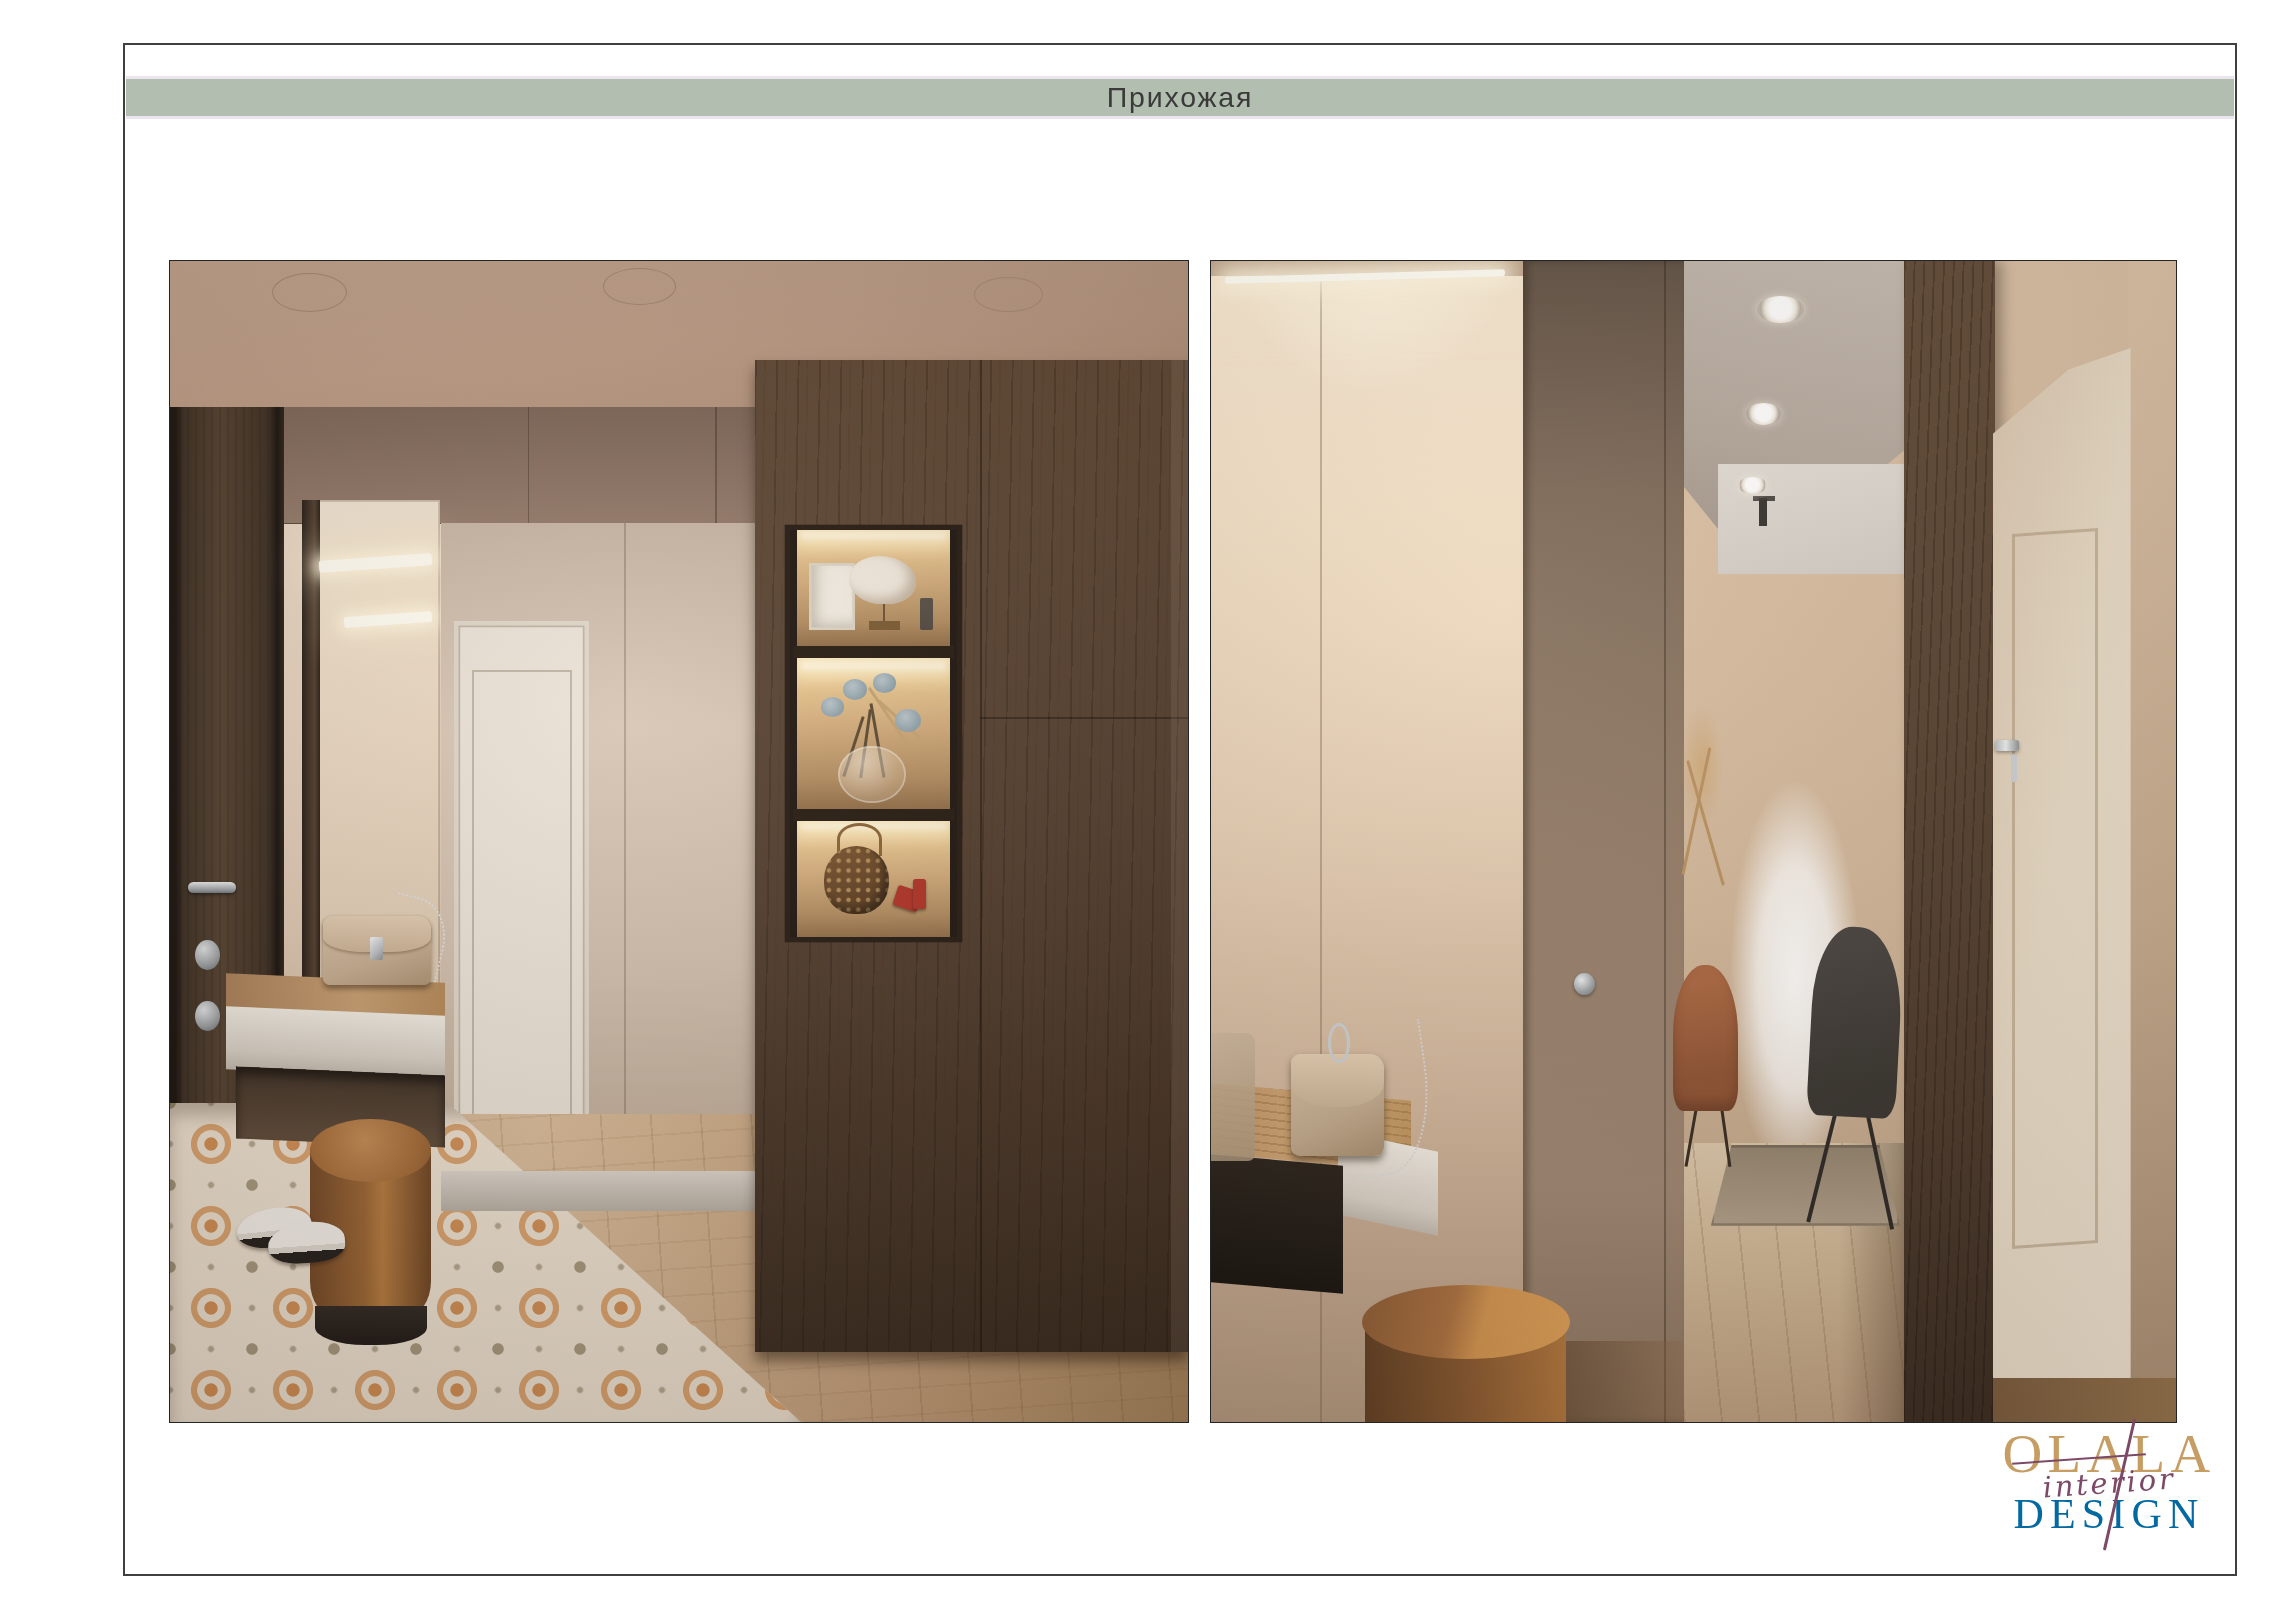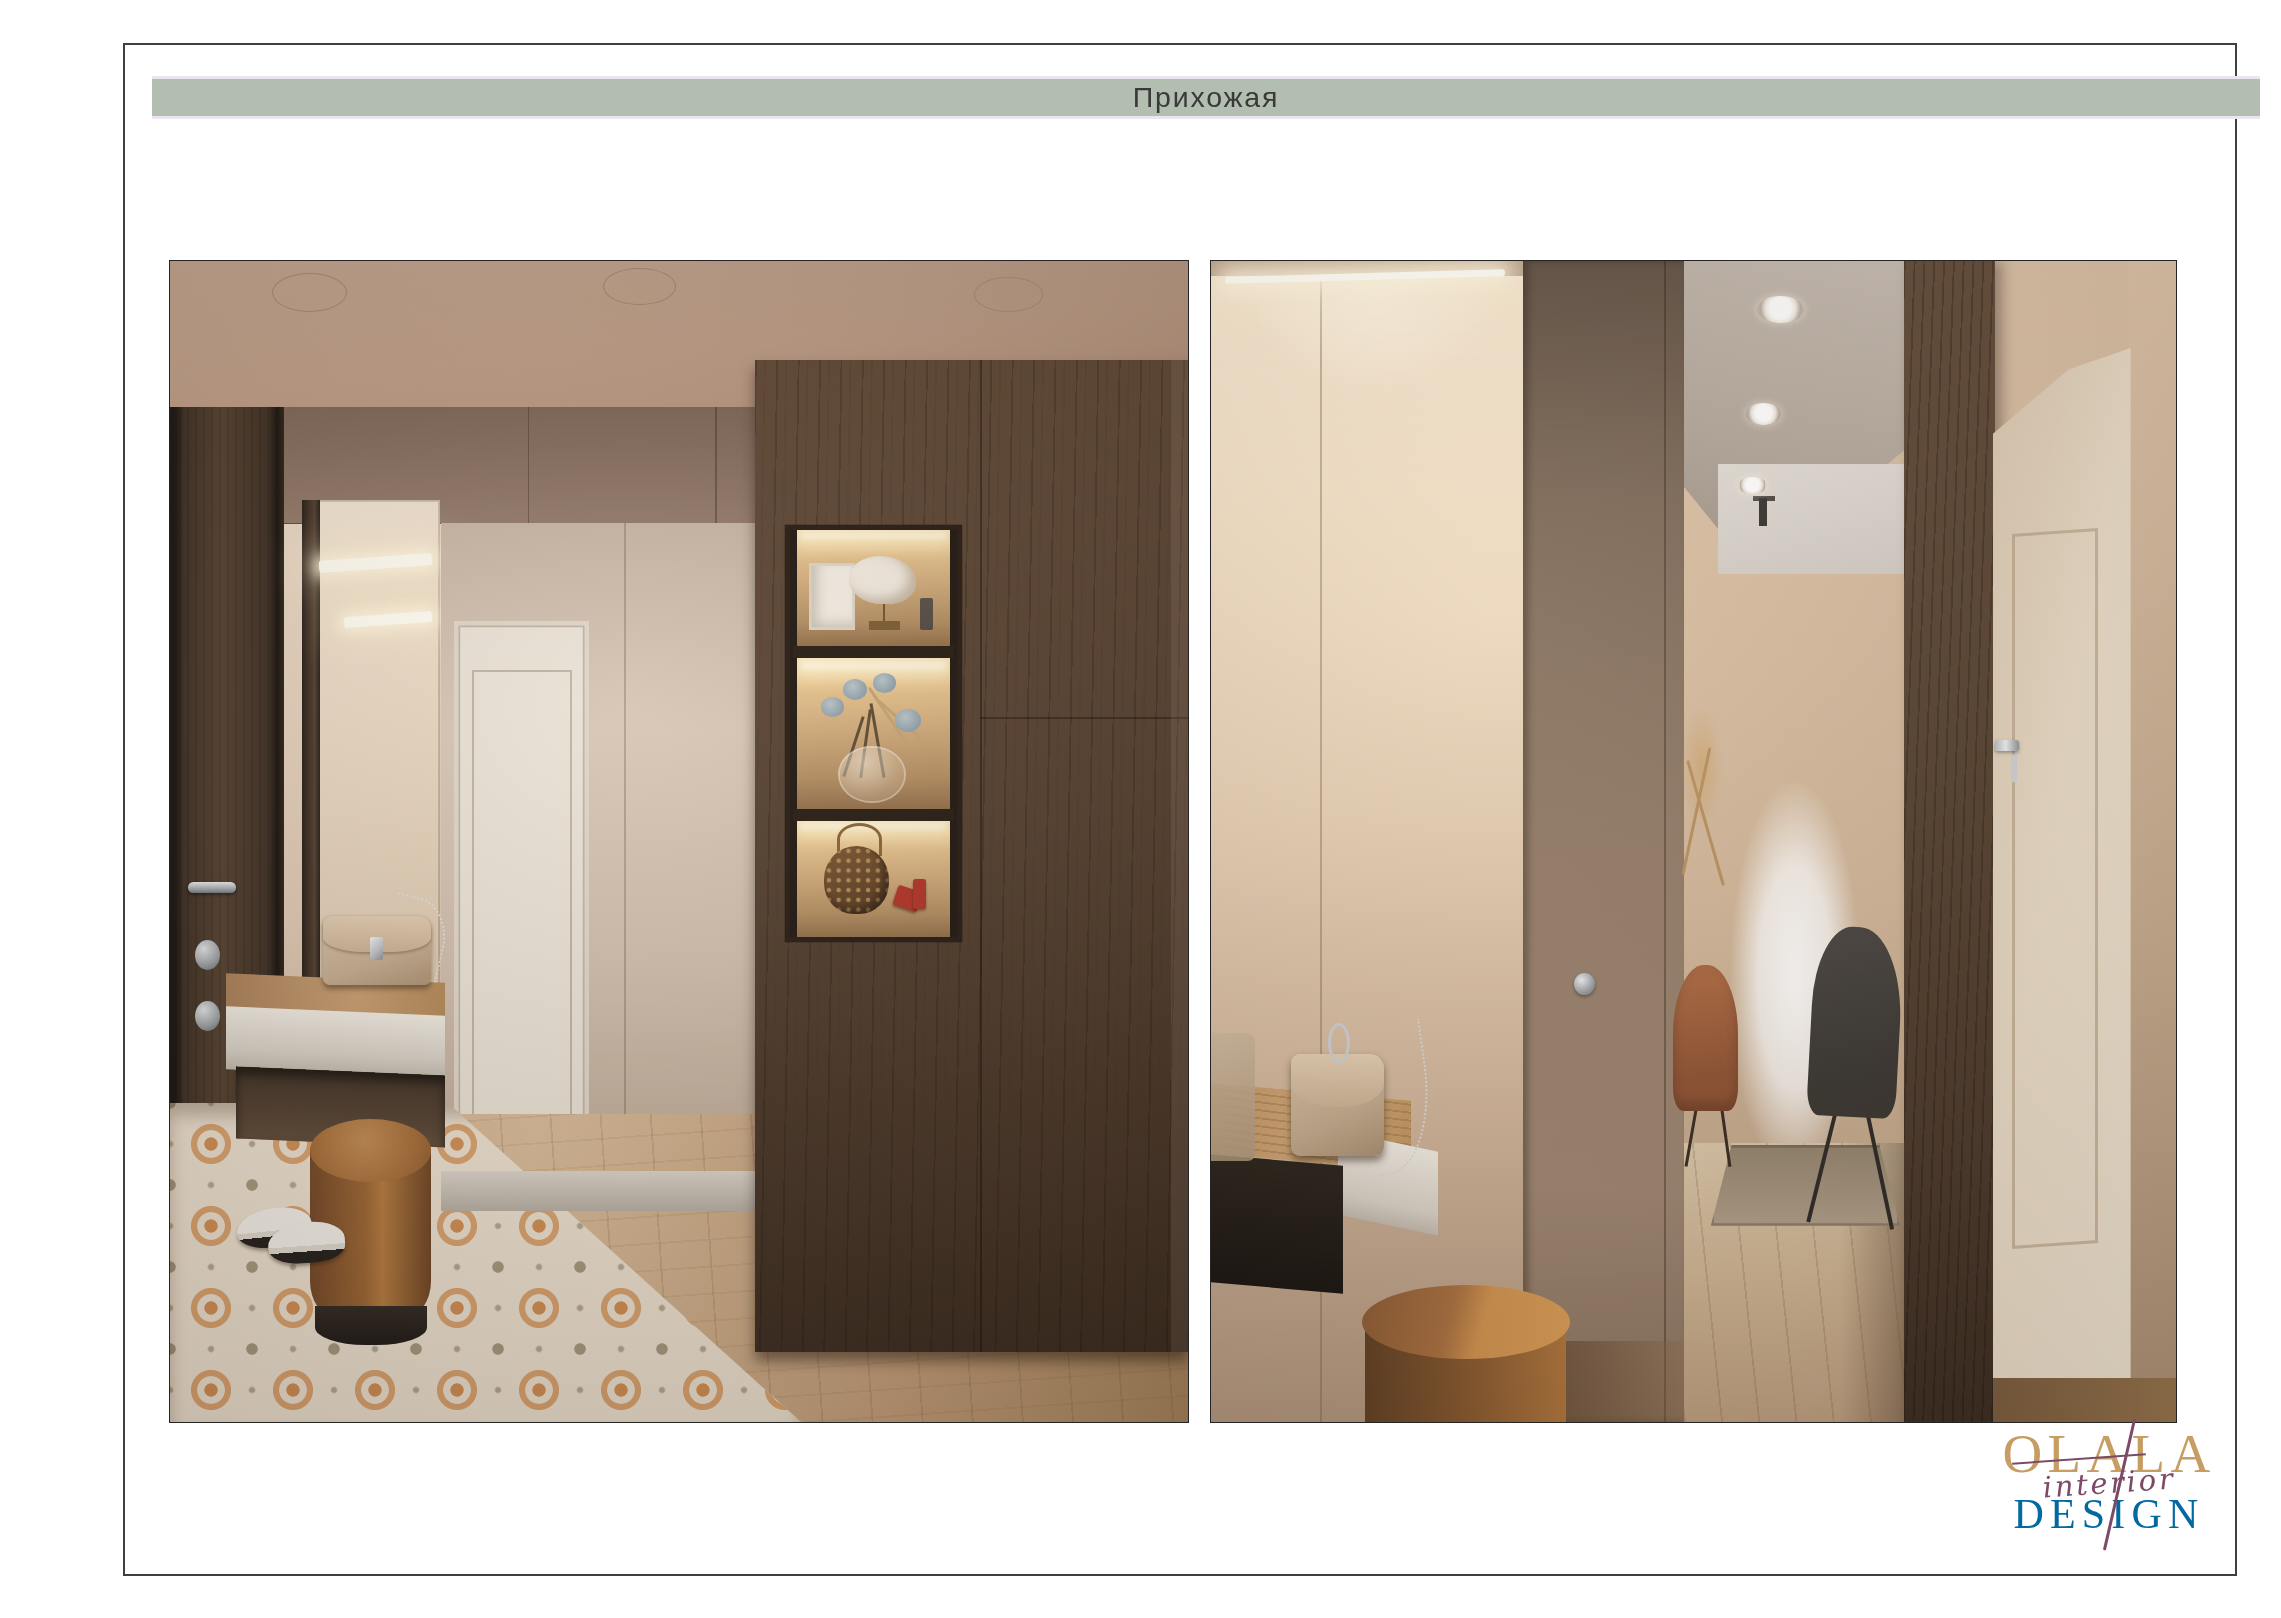--- a/index.html
+++ b/index.html
@@ -3,21 +3,21 @@
 <meta charset="utf-8">
 <style>
   html,body{margin:0;padding:0;width:2281px;height:1618px;background:#ffffff;overflow:hidden;
     font-family:"Liberation Sans", sans-serif;}
 
   
   .page-frame{position:absolute;left:123px;top:43px;width:2114px;height:1533px;
     border:2.7px solid #3e3f3e;box-sizing:border-box;background:#ffffff;}
   .title-bar{position:absolute;left:126px;top:76px;width:2108px;height:37px;
     background:#b1beb0;border-top:3.6px solid #ebe5f0;border-bottom:3.6px solid #ebe5f0;
-    display:flex;align-items:center;justify-content:center;margin-left:26px;}
+    display:flex;align-items:center;justify-content:center;}
   .title-text{font-size:28.5px;letter-spacing:1.8px;color:#3a3a39;}
 
   
   .render{position:absolute;border:1.8px solid #242424;box-sizing:border-box;overflow:hidden;}
   #renderA{left:169px;top:260px;width:1020px;height:1163px;background:#c9ac96;}
   #renderB{left:1210px;top:260px;width:967px;height:1163px;background:#d8bfa4;}
   .render *{position:absolute;}
 
   
   .a-ceiling{left:0;top:0;width:100%;height:13.5%;

